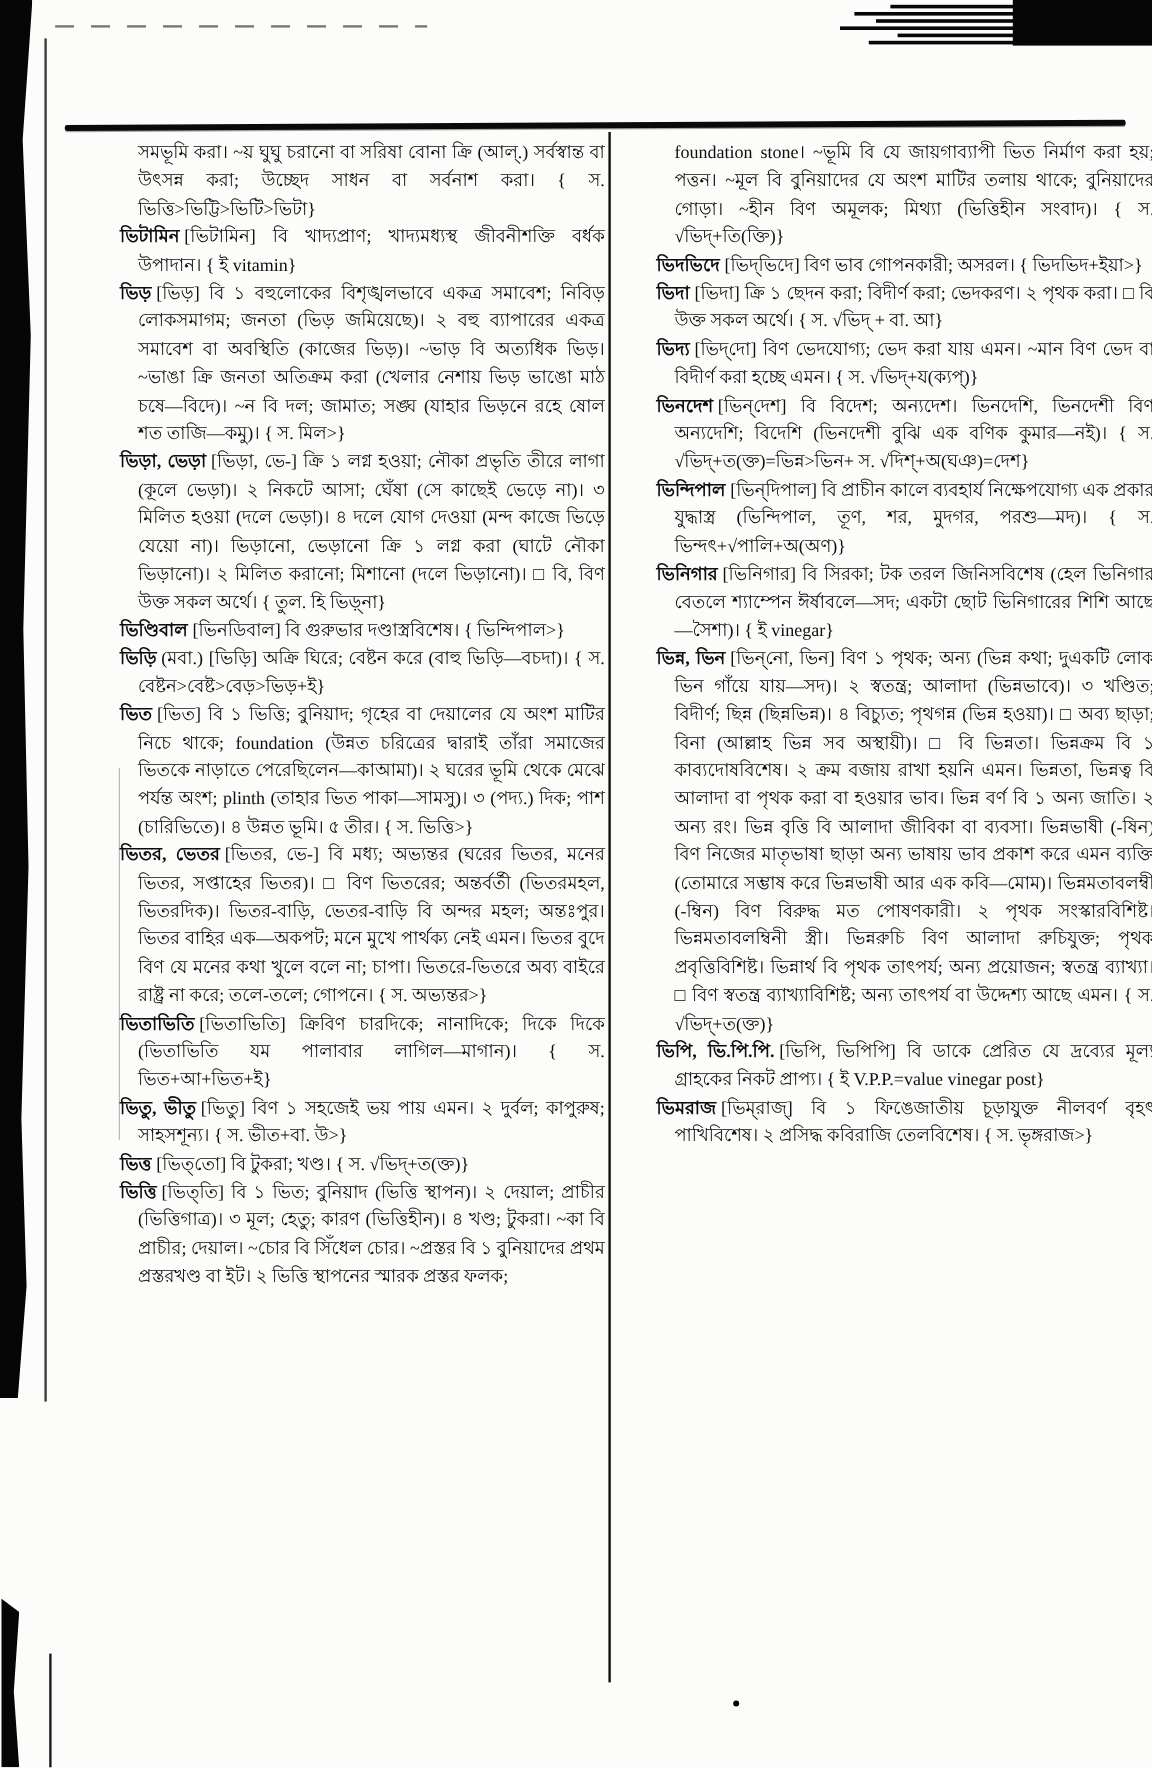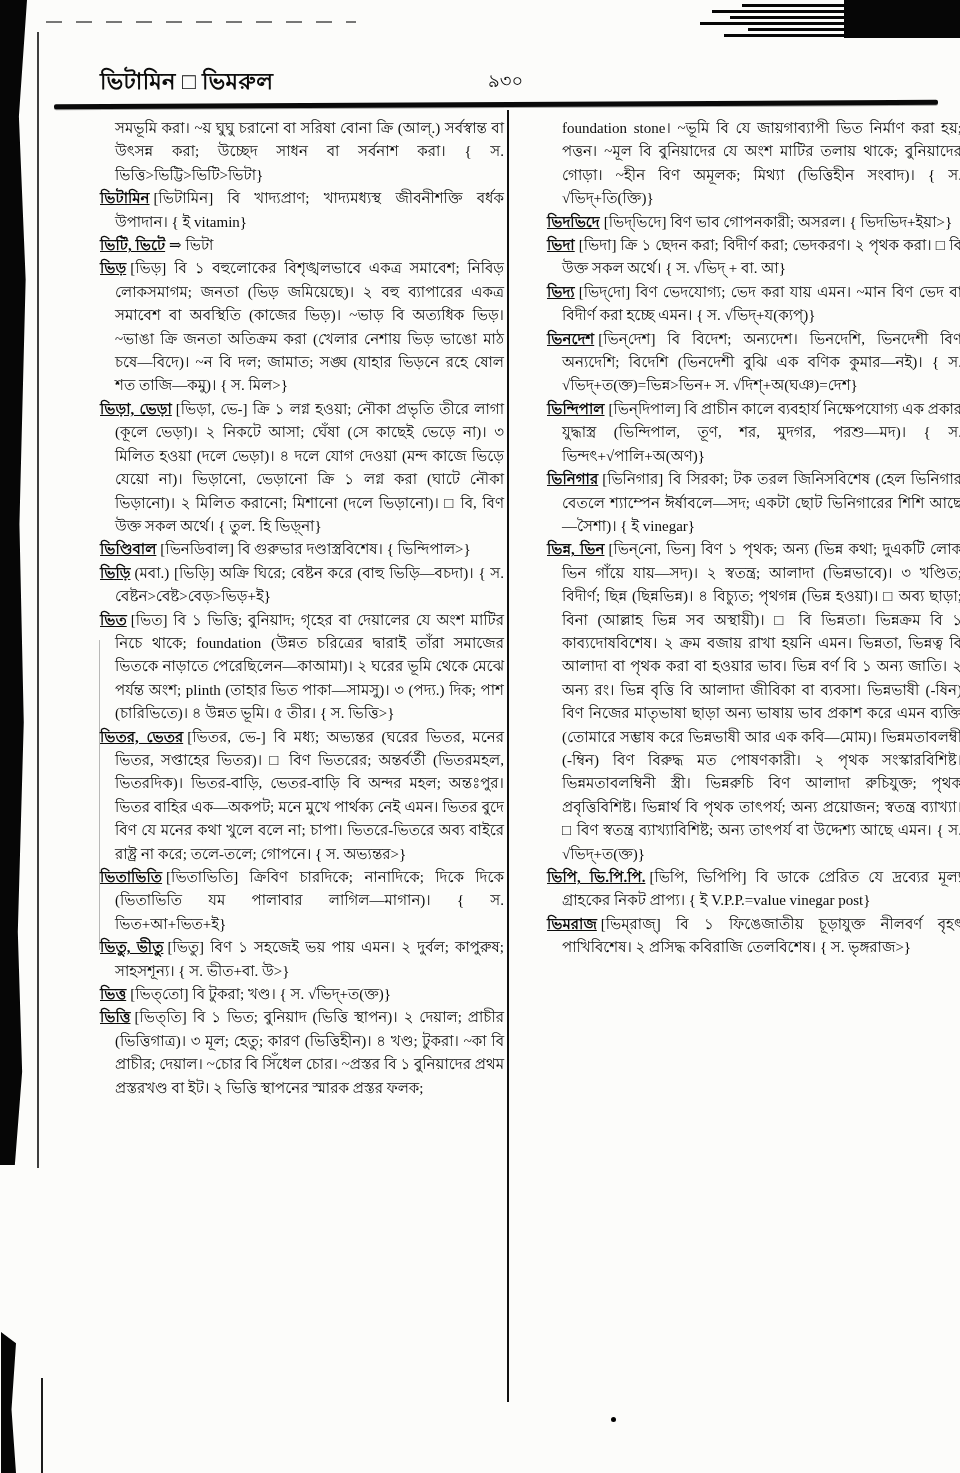--- a/index.html
+++ b/index.html
@@ -39,21 +39,21 @@
     box-shadow:0 1px 0 rgba(0,0,0,.35);}
 
   
   .divider{position:absolute;left:507px;top:110px;width:2px;height:1292px;background:#111;}
   .col{position:absolute;top:117px;font-size:15px;line-height:23.4px;text-align:justify;
     text-justify:inter-word;}
   .col-left{left:100px;width:404px;}
   .col-right{left:523px;width:415px;margin-left:24px;}
   .entry{margin:0;padding-left:15px;text-indent:-15px;}
   .entry.cont{text-indent:0;}
-  .hw{font-weight:bold;text-decoration:underline;}
+  .hw{font-weight:bold;}
   .hw:not(:empty){margin-right:4px;}
 </style>
 </head>
 <body>
 
 <div class="page">
 
   <div class="edge-left"></div>
   <div class="edge-left-b"></div>
   <div class="edge-line-1"></div>
@@ -62,31 +62,26 @@
   <div class="top-edge"></div>
   <div class="tr-blob"></div>
   <div class="tr-streak s1"></div>
   <div class="tr-streak s2"></div>
   <div class="tr-streak s3"></div>
   <div class="tr-streak s4"></div>
   <div class="tr-streak s5"></div>
   <div class="tr-streak s6"></div>
   <div class="dot-noise"></div>
 
-  <div class="header">
-    <span class="guide">ভিটামিন □ ভিমরুল</span>
-    <span class="pageno">৯৩০</span>
-  </div>
   <div class="rule"></div>
   <div class="divider"></div>
 
   <div class="col col-left">
     <p class="entry cont"><b class="hw"></b><span>সমভূমি করা। ~য় ঘুঘু চরানো বা সরিষা বোনা ক্রি (আল্.) সর্বস্বান্ত বা উৎসন্ন করা; উচ্ছেদ সাধন বা সর্বনাশ করা। { স. ভিত্তি&gt;ভিট্টি&gt;ভিটি&gt;ভিটা}</span></p>
     <p class="entry"><b class="hw">ভিটামিন</b><span>[ভিটামিন] বি খাদ্যপ্রাণ; খাদ্যমধ্যস্থ জীবনীশক্তি বর্ধক উপাদান। { ই vitamin}</span></p>
-    <p class="entry"><b class="hw">ভিটি, ভিটে</b><span>⇒ ভিটা</span></p>
     <p class="entry"><b class="hw">ভিড়</b><span>[ভিড়] বি ১ বহুলোকের বিশৃঙ্খলভাবে একত্র সমাবেশ; নিবিড় লোকসমাগম; জনতা (ভিড় জমিয়েছে)। ২ বহু ব্যাপারের একত্র সমাবেশ বা অবস্থিতি (কাজের ভিড়)। ~ভাড় বি অত্যধিক ভিড়। ~ভাঙা ক্রি জনতা অতিক্রম করা (খেলার নেশায় ভিড় ভাঙো মাঠ চষে—বিদে)। ~ন বি দল; জামাত; সঙ্ঘ (যাহার ভিড়নে রহে ষোল শত তাজি—কমু)। { স. মিল&gt;}</span></p>
     <p class="entry"><b class="hw">ভিড়া, ভেড়া</b><span>[ভিড়া, ভে-] ক্রি ১ লগ্ন হওয়া; নৌকা প্রভৃতি তীরে লাগা (কূলে ভেড়া)। ২ নিকটে আসা; ঘেঁষা (সে কাছেই ভেড়ে না)। ৩ মিলিত হওয়া (দলে ভেড়া)। ৪ দলে যোগ দেওয়া (মন্দ কাজে ভিড়ে যেয়ো না)। ভিড়ানো, ভেড়ানো ক্রি ১ লগ্ন করা (ঘাটে নৌকা ভিড়ানো)। ২ মিলিত করানো; মিশানো (দলে ভিড়ানো)। □ বি, বিণ উক্ত সকল অর্থে। { তুল. হি ভিড়্‌না}</span></p>
     <p class="entry"><b class="hw">ভিণ্ডিবাল</b><span>[ভিনডিবাল] বি গুরুভার দণ্ডাস্ত্রবিশেষ। { ভিন্দিপাল&gt;}</span></p>
     <p class="entry"><b class="hw">ভিড়ি</b><span>(মবা.) [ভিড়ি] অক্রি ঘিরে; বেষ্টন করে (বাহু ভিড়ি—বচদা)। { স. বেষ্টন&gt;বেষ্ট&gt;বেড়&gt;ভিড়+ই}</span></p>
     <p class="entry"><b class="hw">ভিত</b><span>[ভিত] বি ১ ভিত্তি; বুনিয়াদ; গৃহের বা দেয়ালের যে অংশ মাটির নিচে থাকে; foundation (উন্নত চরিত্রের দ্বারাই তাঁরা সমাজের ভিতকে নাড়াতে পেরেছিলেন—কাআমা)। ২ ঘরের ভূমি থেকে মেঝে পর্যন্ত অংশ; plinth (তাহার ভিত পাকা—সামসু)। ৩ (পদ্য.) দিক; পাশ (চারিভিতে)। ৪ উন্নত ভূমি। ৫ তীর। { স. ভিত্তি&gt;}</span></p>
     <p class="entry"><b class="hw">ভিতর, ভেতর</b><span>[ভিতর, ভে-] বি মধ্য; অভ্যন্তর (ঘরের ভিতর, মনের ভিতর, সপ্তাহের ভিতর)। □ বিণ ভিতরের; অন্তর্বর্তী (ভিতরমহল, ভিতরদিক)। ভিতর-বাড়ি, ভেতর-বাড়ি বি অন্দর মহল; অন্তঃপুর। ভিতর বাহির এক—অকপট; মনে মুখে পার্থক্য নেই এমন। ভিতর বুদে বিণ যে মনের কথা খুলে বলে না; চাপা। ভিতরে-ভিতরে অব্য বাইরে রাষ্ট্র না করে; তলে-তলে; গোপনে। { স. অভ্যন্তর&gt;}</span></p>
     <p class="entry"><b class="hw">ভিতাভিতি</b><span>[ভিতাভিতি] ক্রিবিণ চারদিকে; নানাদিকে; দিকে দিকে (ভিতাভিতি যম পালাবার লাগিল—মাগান)। { স. ভিত+আ+ভিত+ই}</span></p>
     <p class="entry"><b class="hw">ভিতু, ভীতু</b><span>[ভিতু] বিণ ১ সহজেই ভয় পায় এমন। ২ দুর্বল; কাপুরুষ; সাহসশূন্য। { স. ভীত+বা. উ&gt;}</span></p>
     <p class="entry"><b class="hw">ভিত্ত</b><span>[ভিত্‌তো] বি টুকরা; খণ্ড। { স. √ভিদ্+ত(ক্ত)}</span></p>
     <p class="entry"><b class="hw">ভিত্তি</b><span>[ভিত্‌তি] বি ১ ভিত; বুনিয়াদ (ভিত্তি স্থাপন)। ২ দেয়াল; প্রাচীর (ভিত্তিগাত্র)। ৩ মূল; হেতু; কারণ (ভিত্তিহীন)। ৪ খণ্ড; টুকরা। ~কা বি প্রাচীর; দেয়াল। ~চোর বি সিঁধেল চোর। ~প্রস্তর বি ১ বুনিয়াদের প্রথম প্রস্তরখণ্ড বা ইট। ২ ভিত্তি স্থাপনের স্মারক প্রস্তর ফলক;</span></p>

